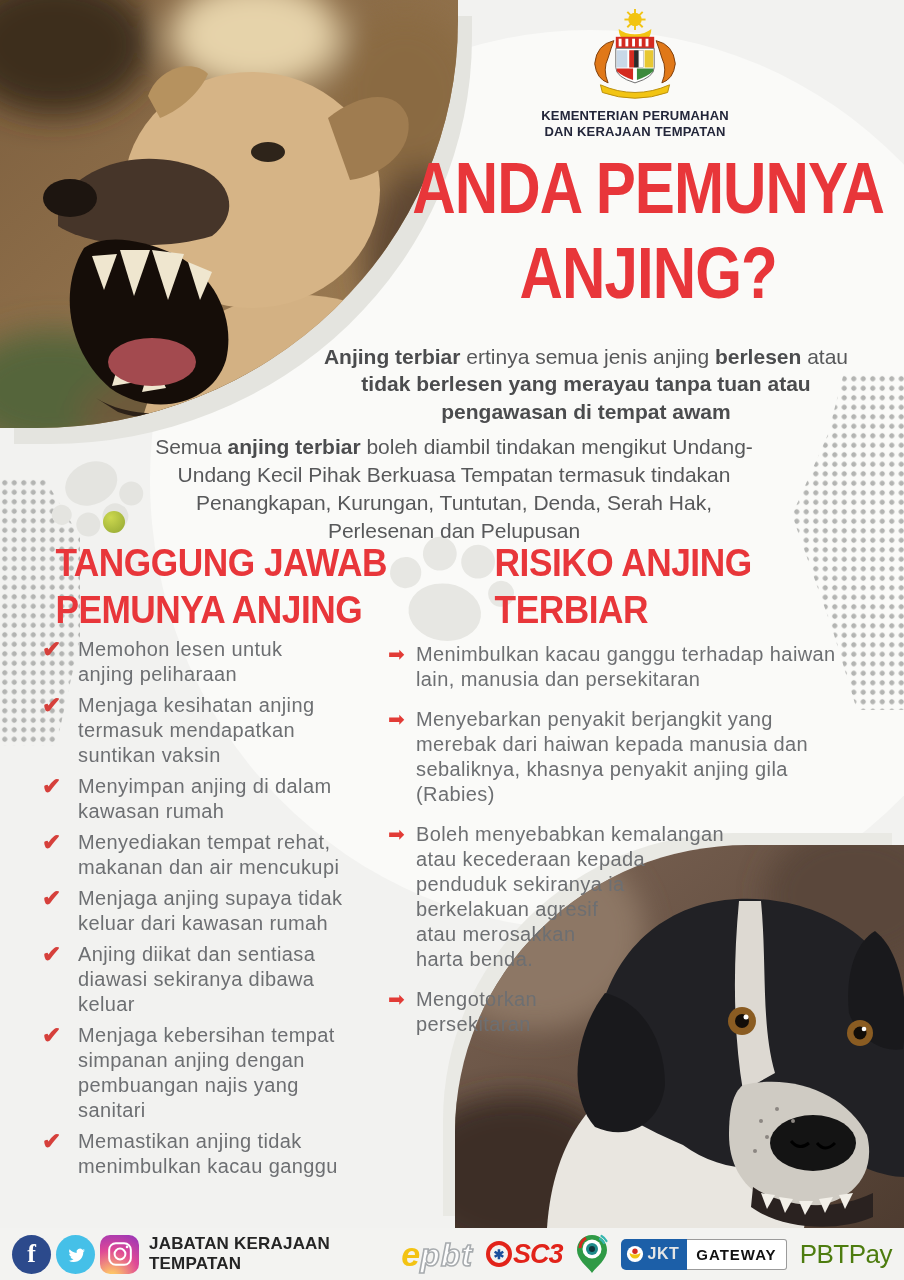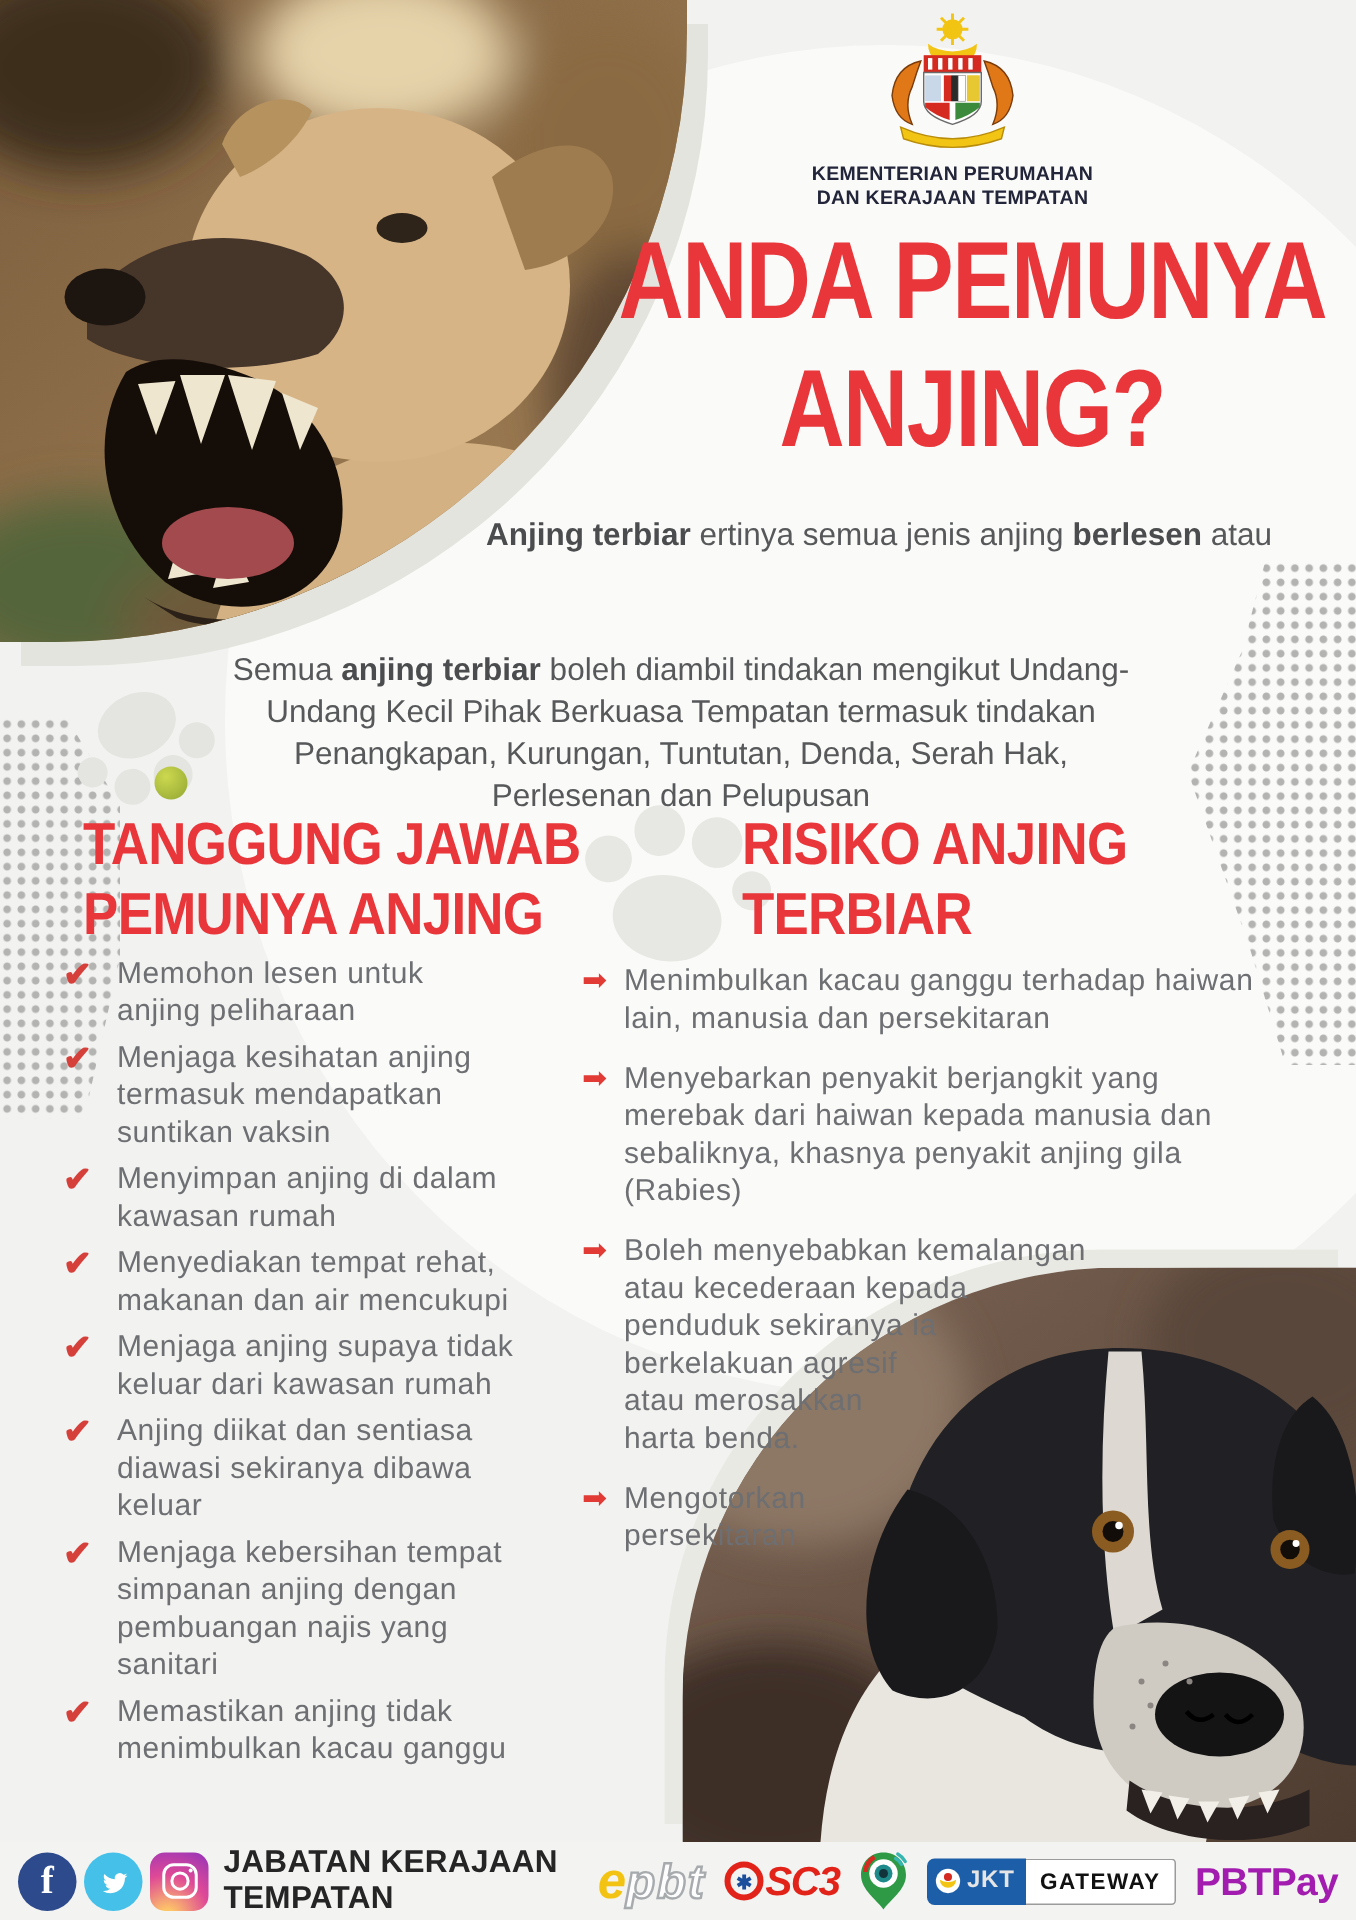--- a/index.html
+++ b/index.html
@@ -53,35 +53,35 @@
   .risk-list{left:388px;top:642px;width:520px;}
   .risk-list li{margin-bottom:15px;}
   .risk-list .mark{width:28px;flex:0 0 28px;color:#e23b36;font-size:20px;line-height:25px;}
   
   .footer{position:absolute;left:0;bottom:0;width:904px;height:52px;background:#f3f3f1;z-index:4;display:flex;align-items:center;padding:0 12px;box-sizing:border-box;}
   .social{display:flex;align-items:center;gap:5px;}
   .icon-circle{width:39px;height:39px;border-radius:50%;display:flex;align-items:center;justify-content:center;}
   .fb{background:#2c4a8c;color:#fff;font-weight:700;font-size:26px;font-family:"Liberation Serif",serif;}
   .tw{background:#45c0e8;}
   .ig{width:39px;height:39px;border-radius:10px;background:radial-gradient(circle at 30% 110%,#fdc468 10%,#df4996 55%,#9b36b7 95%);display:flex;align-items:center;justify-content:center;}
-  .dept{margin-left:10px;font-size:21px;font-weight:700;color:#252525;letter-spacing:.2px;}
+  .dept{margin-left:10px;font-size:17px;font-weight:700;color:#252525;letter-spacing:.2px;}
   .brandbar{margin-left:auto;display:flex;align-items:center;gap:13px;}
   .epbt{display:flex;align-items:baseline;font-style:italic;font-weight:900;}
   .epbt .e{color:#f3c313;font-size:34px;line-height:1;}
   .epbt .rest{font-size:32px;line-height:1;color:#fdfdfd;-webkit-text-stroke:1.6px #a7abae;text-stroke:1.6px #a7abae;letter-spacing:1px;}
   .osc{display:flex;align-items:center;font-style:italic;font-weight:900;}
   .osc .ring{width:26px;height:26px;border-radius:50%;border:4px solid #e2231a;box-sizing:border-box;display:flex;align-items:center;justify-content:center;color:#1b4f9c;font-size:13px;font-style:normal;}
   .osc .sc3{color:#e2231a;font-size:27px;letter-spacing:-1px;margin-left:1px;}
   .pinlogo{width:32px;height:40px;}
   .jktgw{display:flex;align-items:stretch;height:31px;}
   .jkt-box{background:#1c5fa8;border-radius:5px 0 0 5px;display:flex;align-items:center;padding:0 8px 0 5px;gap:4px;}
   .jkt-box .jkt-label{color:#e5e5e5;font-weight:900;font-size:16px;letter-spacing:.5px;}
   .gw-box{background:#fff;border:1.5px solid #9b9b9b;border-left:none;border-radius:0 3px 3px 0;display:flex;align-items:center;padding:0 9px;}
   .gw-box .gw-label{color:#111;font-weight:900;font-size:15px;letter-spacing:1px;}
-  .pbtpay{font-weight:700;font-size:26px;color:#a21caf;letter-spacing:-.5px;}
+  .pbtpay{font-weight:400;font-size:26px;color:#4d7c0f;letter-spacing:-.5px;}
 </style>
 </head>
 <body>
 
 <div class="poster">
 
   <div class="white-blob"></div>
 
   <div class="dots dots-left"></div>
   <div class="dots dots-right"></div>
@@ -187,21 +187,22 @@
     <div class="ministry-name">KEMENTERIAN PERUMAHAN
 DAN KERAJAAN TEMPATAN</div>
   </div>
 
   <div class="title">
     <span class="title-inner">ANDA PEMUNYA
 ANJING?</span>
   </div>
 
   <p class="intro intro1"><span class="bold">Anjing terbiar</span><span> ertinya semua jenis anjing </span><span class="bold">berlesen</span><span> atau
-</span></p>
+</span><span class="bold">tidak berlesen yang merayau tanpa tuan atau
+pengawasan di tempat awam</span></p>
   <p class="intro intro2"><span>Semua </span><span class="bold">anjing terbiar</span><span> boleh diambil tindakan mengikut Undang-
 Undang Kecil Pihak Berkuasa Tempatan termasuk tindakan
 Penangkapan, Kurungan, Tuntutan, Denda, Serah Hak,
 Perlesenan dan Pelupusan</span></p>
 
   <div class="sec-head head-left">
     <span class="inner">TANGGUNG JAWAB
 PEMUNYA ANJING</span>
   </div>
   <div class="sec-head head-right">

